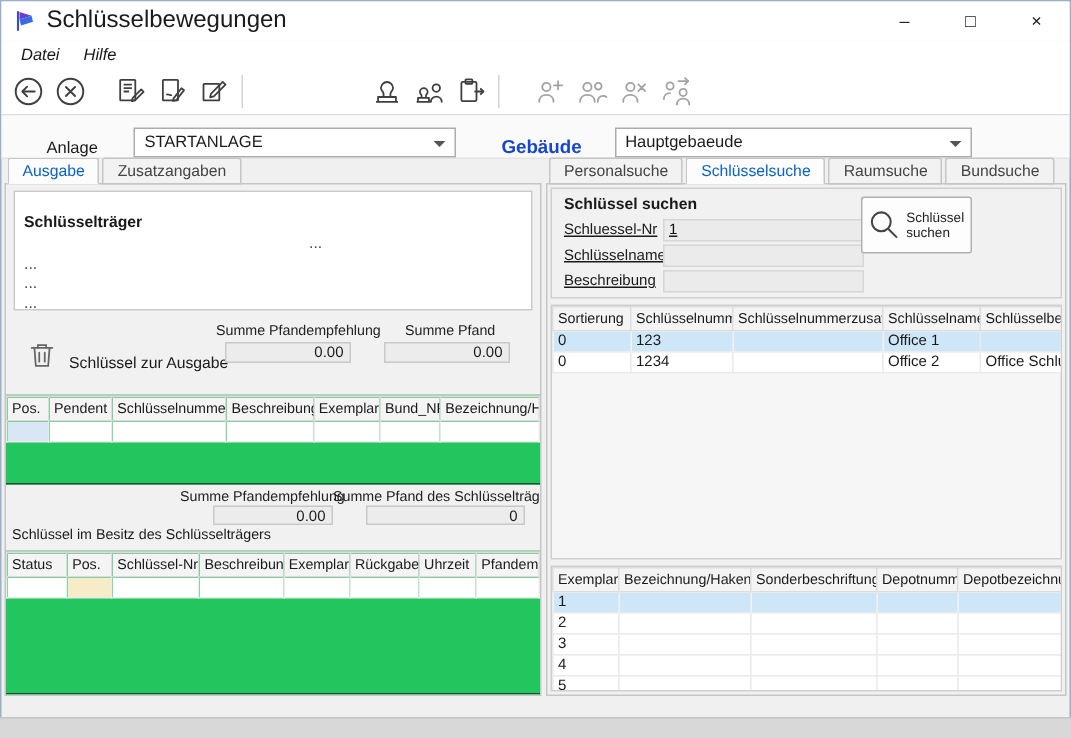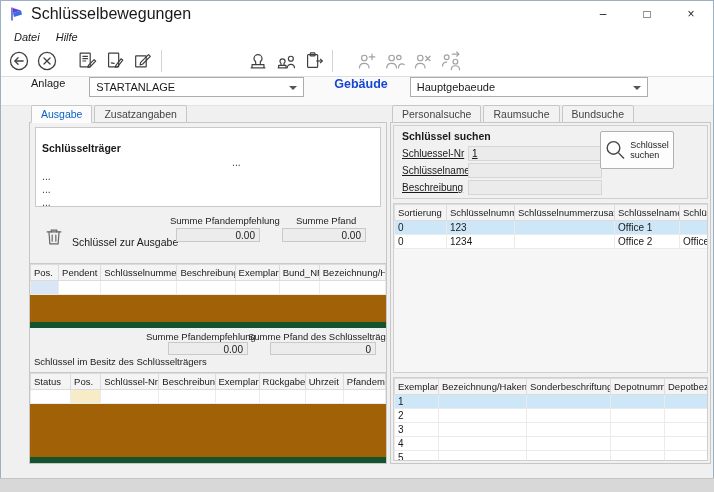--- a/index.html
+++ b/index.html
@@ -22,29 +22,29 @@
   .win-btn{width:44px;height:26px;display:flex;align-items:center;justify-content:center;font-size:12px;color:#222;cursor:pointer;}
   
   .menubar{height:19px;background:#ffffff;display:flex;align-items:center;padding-left:5px;font-size:11px;}
   .menu-item{padding:2px 8px;cursor:pointer;font-style:italic;}
   
   .toolbar{height:30px;background:#ffffff;border-bottom:1px solid #dedede;display:flex;align-items:center;padding-left:4px;}
   .tb-btn{width:28px;height:26px;border:none;background:transparent;display:flex;align-items:center;justify-content:center;padding:0;cursor:pointer;}
   .tb-sep{width:1px;height:22px;background:#d4d4d4;margin:0 4px;}
   .gap12{width:12px;}.gap78{width:78px;}.gap16{width:16px;}
   
-  .formrow{height:28px;background:#fafafa;border-bottom:1px solid #e3e3e3;display:flex;align-items:flex-start;font-size:11px;}
+  .formrow{height:28px;background:#fafafa;border-bottom:1px solid #e3e3e3;display:flex;align-items:flex-end;font-size:11px;}
   .anlage-label{margin-left:30px;}
   .combo{height:20px;background:#fff;border:1px solid #acacac;display:flex;align-items:center;padding:0 20px 0 6px;position:relative;font-size:11px;box-sizing:border-box;cursor:pointer;}
   .combo .chev{position:absolute;right:6px;top:8px;width:0;height:0;border-left:4px solid transparent;border-right:4px solid transparent;border-top:4px solid #555;}
   .combo-anlage{width:215px;margin-left:24px;}
   .gebaeude-label{margin-left:30px;color:#1646d2;font-weight:bold;font-size:12.5px;}
   .combo-geb{width:238px;margin-left:22px;}
   
-  .main{position:absolute;top:103px;left:0;right:0;bottom:14px;display:flex;padding:0 2px;box-sizing:border-box;margin-left:26px;}
+  .main{position:absolute;top:103px;left:0;right:0;bottom:14px;display:flex;padding:0 2px;box-sizing:border-box;}
   .panel{display:flex;flex-direction:column;min-height:0;}
   .panel.left{width:358px;margin-right:3px;}
   .panel.right{flex:1;min-width:0;}
   .tabs{display:flex;align-items:flex-end;height:19px;padding-left:2px;position:relative;z-index:2;}
   .tab{font-size:10.5px;padding:2px 9px;background:#f2f2f2;border:1px solid #c6c6c6;margin-right:2px;color:#444;border-radius:2px 2px 0 0;cursor:pointer;white-space:nowrap;}
   .tab.active{background:#fcfcfc;color:#0b62c4;border-bottom-color:#fcfcfc;}
   .tab-body{position:relative;border:1px solid #c6c6c6;background:#f1f1f1;flex:1;margin-top:-1px;overflow:hidden;display:flex;flex-direction:column;min-height:0;}
   
   .groupbox{margin:4px 5px 2px;background:#fff;border:1px solid #c9c9c9;height:80px;padding:14px 6px;box-sizing:border-box;font-size:10.5px;flex-shrink:0;}
   .gb-title{font-weight:bold;font-size:10.5px;margin-bottom:2px;}
@@ -61,21 +61,21 @@
   .sums-a .l2{left:266px;top:6px;}
   .sums-a .b1{left:146px;top:19px;}
   .sums-a .b2{left:252px;top:19px;}
   .sums-b{position:relative;height:44px;flex-shrink:0;}
   .caption-b{position:absolute;left:4px;top:28px;font-size:9.5px;white-space:nowrap;}
   .sums-b .l1{left:116px;top:3px;}
   .sums-b .l2{left:218px;top:3px;}
   .sums-b .b1{left:138px;top:14px;width:80px;height:13px;}
   .sums-b .b2{left:240px;top:14px;width:106px;height:13px;}
   
-  .tblwrap{background:#a16207;border-top:1px solid #c9c9c9;border-bottom:6px solid #14532d;overflow:hidden;}
+  .tblwrap{background:#22c55e;border-top:1px solid #c9c9c9;border-bottom:1px solid #14532d;overflow:hidden;}
   .tbl1{height:58px;flex-shrink:0;}
   .tbl2{flex:1;min-height:0;}
   .grid{border-collapse:collapse;table-layout:fixed;width:100%;}
   .grid th{background:#f4f4f4;border:1px solid #dcdcdc;font-weight:normal;font-size:9.5px;text-align:left;padding:1px 3px;height:13px;white-space:nowrap;overflow:hidden;cursor:pointer;}
   .grid td{border:1px solid #ebebeb;font-size:10px;height:13px;padding:0 3px;white-space:nowrap;overflow:hidden;background:#fff;cursor:default;}
   .grid tr.selected td{background:#cde7f8;}
   .grid td.indicator{background:#f6edc8;}
   .tbl1 .grid td.indicator{background:#d9e6f5;}
   
   .search-box{position:relative;height:72px;margin:2px 2px 0;border:1px solid #cfcfcf;background:#f1f1f1;flex-shrink:0;}
@@ -344,20 +344,21 @@
               </tbody>
             </table>
         </div>
 
       </div>
     </div>
 
     <div class="panel right">
       <div class="tabs">
           <span class="tab">Personalsuche</span>
+          <span class="tab active">Schlüsselsuche</span>
           <span class="tab">Raumsuche</span>
           <span class="tab">Bundsuche</span>
         </div>
       <div class="tab-body">
 
         <div class="search-box">
           <div class="search-title">Schlüssel suchen</div>
           <div class="fields">
               <div class="field-row">
                 <span class="field-label">Schluessel-Nr</span>

